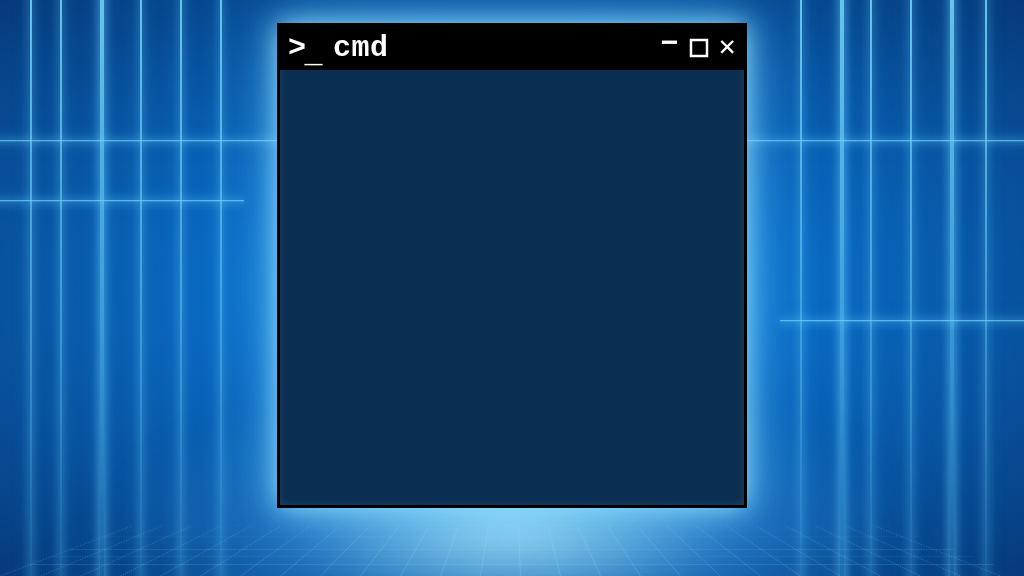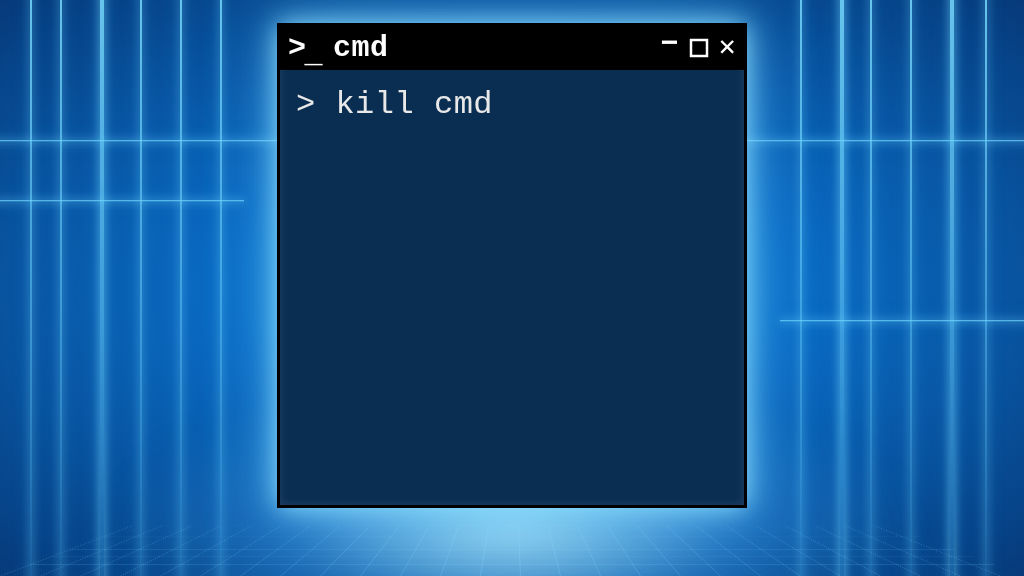--- a/index.html
+++ b/index.html
@@ -144,16 +144,13 @@
     <div class="window-controls">
       <span class="win-btn minimize">−</span>
       <span class="win-btn maximize">
         <svg viewBox="0 0 20 20">
             <rect x="2" y="2" width="16" height="16" fill="none" stroke="#fff" stroke-width="2.5"></rect>
           </svg>
       </span>
       <span class="win-btn close">✕</span>
     </div>
   </div>
-  <div class="terminal-body">
-    <div class="cmd-line"><span class="prompt-char">&gt;</span> <span>kill cmd</span></div>
-  </div>
 </div>
 
 </body></html>

